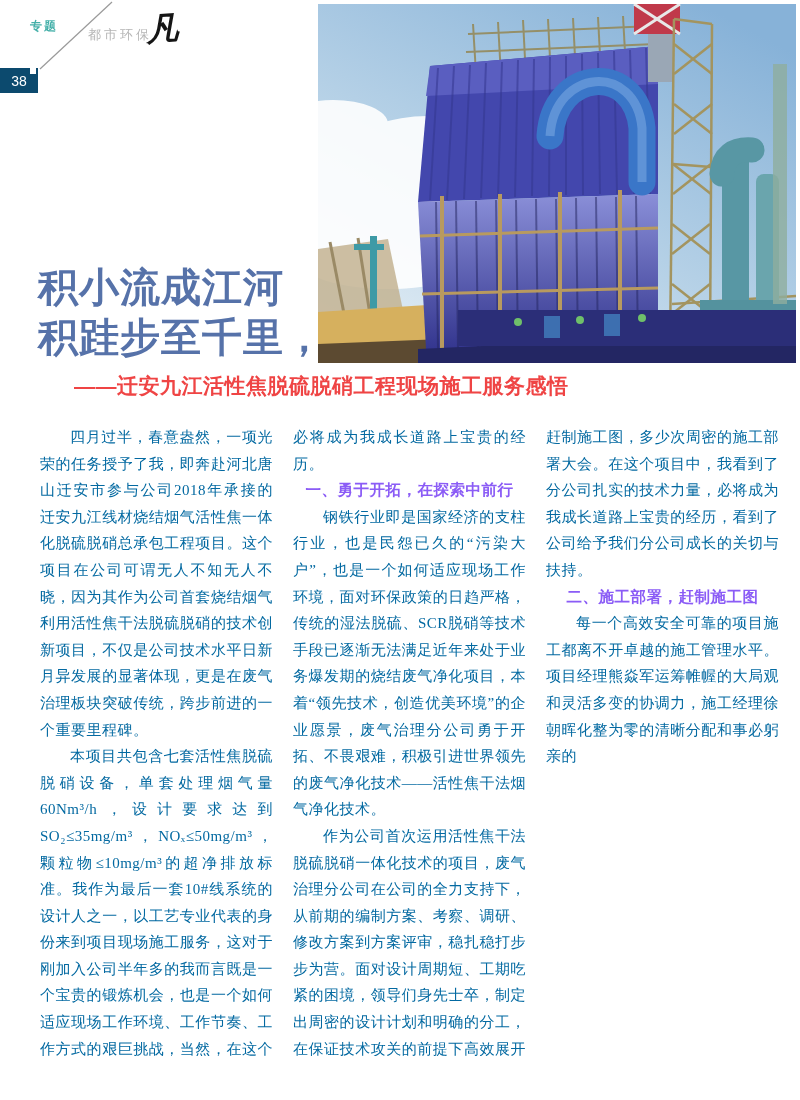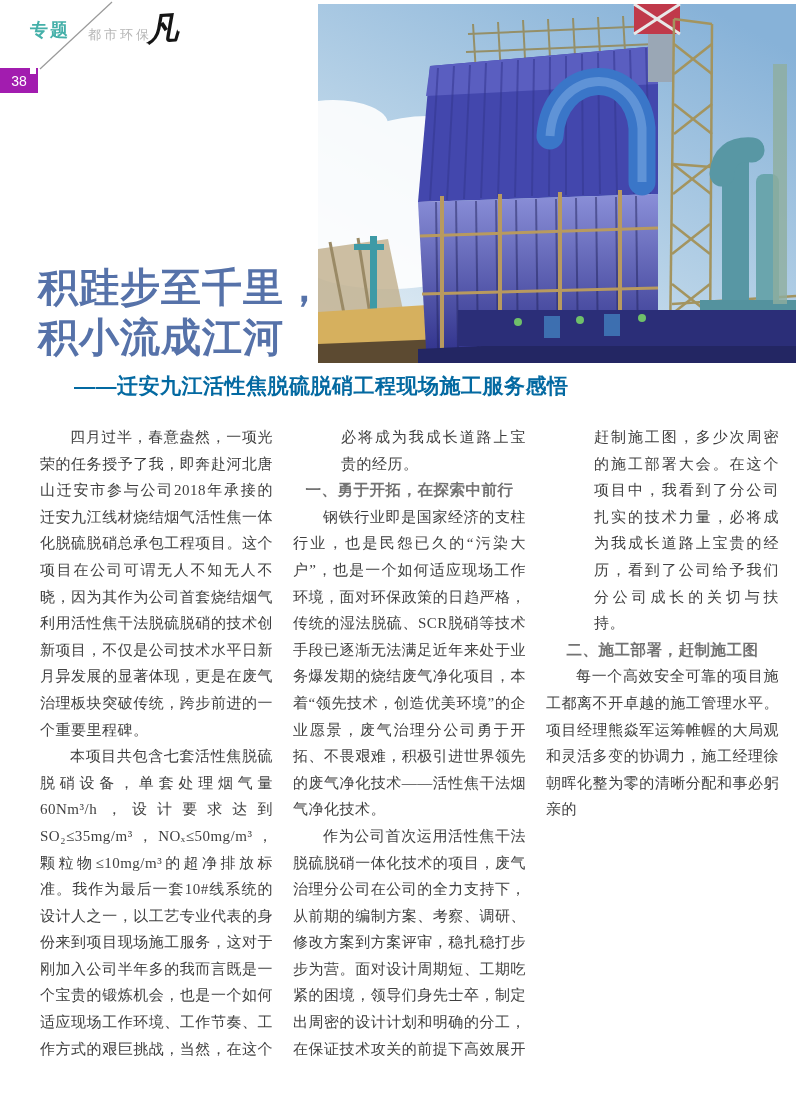--- a/index.html
+++ b/index.html
@@ -1,46 +1,46 @@
 <!DOCTYPE html>
 <html lang="zh"><head>
 <meta charset="utf-8">
 <style>
   html,body{margin:0;padding:0;background:#888;}
   .page{position:relative;width:800px;height:1100px;background:#ffffff;overflow:hidden;
         font-family:"Liberation Serif", serif;}
   
-  .section-label{position:absolute;left:30px;top:18px;font-size:18px;font-weight:bold;
+  .section-label{position:absolute;left:30px;top:18px;font-size:12px;font-weight:bold;
       color:#3fae a8;color:#45b0a9;font-family:"Liberation Sans",sans-serif;letter-spacing:2px;}
   .brand{position:absolute;left:88px;top:26px;font-size:13px;color:#b5b5b5;
       letter-spacing:3px;font-family:"Liberation Sans",sans-serif;}
   .brand-glyph{position:absolute;left:146px;top:8px;font-size:32px;color:#151515;
       font-style:italic;font-weight:bold;transform:rotate(-4deg);}
   .hdr-line{position:absolute;left:0;top:0;width:140px;height:100px;pointer-events:none;}
-  .pageno{position:absolute;left:0;top:68px;width:38px;height:25px;background:#a21caf;
+  .pageno{position:absolute;left:0;top:68px;width:38px;height:25px;background:#0c4a6e;
       color:#ffffff;font-family:"Liberation Sans",sans-serif;font-size:14px;
       display:flex;align-items:center;justify-content:center;}
   .pageno-notch{position:absolute;left:30px;top:68px;width:6px;height:6px;background:#ffffff;}
   
   .photo{position:absolute;left:318px;top:4px;width:478px;height:359px;overflow:hidden;}
   .photo svg{display:block;width:100%;height:100%;}
   
   .title{position:absolute;left:38px;top:262px;font-family:"Liberation Sans",sans-serif;
       font-weight:bold;font-size:40px;line-height:50px;color:#5672a9;letter-spacing:1px;}
   .subtitle{position:absolute;left:74px;top:372px;font-family:"Liberation Sans",sans-serif;
-      font-weight:bold;font-size:21px;color:#0369a1;letter-spacing:0.5px;white-space:nowrap;}
+      font-weight:bold;font-size:21px;color:#ef4444;letter-spacing:0.5px;white-space:nowrap;}
   
   .columns{position:absolute;left:40px;top:424px;width:740px;height:632px;
       display:flex;gap:20px;overflow:hidden;}
   .col{width:233px;height:632px;overflow:hidden;}
   .col p{margin:0;font-size:15px;line-height:26.6px;letter-spacing:0.5px;
-      text-align:justify;color:#404040;text-indent:2em;}
-  .col p.no-indent{text-indent:0;margin-left:48px;}
+      text-align:justify;color:#0369a1;text-indent:2em;}
+  .col p.no-indent{text-indent:0;}
   .col h3{margin:0;font-size:15.5px;line-height:26.6px;text-align:center;
-      font-family:"Liberation Sans",sans-serif;font-weight:bold;color:#737373;letter-spacing:0.5px;}
+      font-family:"Liberation Sans",sans-serif;font-weight:bold;color:#8b5cf6;letter-spacing:0.5px;}
 </style>
 </head>
 <body>
 
 <div class="page">
 
   <svg class="hdr-line" viewBox="0 0 140 100">
     <line x1="112" y1="2" x2="40" y2="69" stroke="#9a9a9a" stroke-width="1.2"></line>
   </svg>
   <div class="section-label">专题</div>
@@ -187,22 +187,22 @@
         <circle cx="200" cy="318" r="4" fill="#6fc06a"></circle>
         <circle cx="262" cy="316" r="4" fill="#6fc06a"></circle>
         <circle cx="324" cy="314" r="4" fill="#6fc06a"></circle>
         <rect x="226" y="312" width="16" height="22" fill="#3d6fb0"></rect>
         <rect x="286" y="310" width="16" height="22" fill="#3d6fb0"></rect>
       </g>
     </svg>
   </div>
 
   <div class="title">
+    <div>积小流成江河</div>
     <div>积跬步至千里，</div>
-    <div>积小流成江河</div>
   </div>
   <div class="subtitle">——迁安九江活性焦脱硫脱硝工程现场施工服务感悟</div>
 
   <div class="columns">
     <div class="col">
       <p>四月过半，春意盎然，一项光荣的任务授予了我，即奔赴河北唐山迁安市参与公司2018年承接的迁安九江线材烧结烟气活性焦一体化脱硫脱硝总承包工程项目。这个项目在公司可谓无人不知无人不晓，因为其作为公司首套烧结烟气利用活性焦干法脱硫脱硝的技术创新项目，不仅是公司技术水平日新月异发展的显著体现，更是在废气治理板块突破传统，跨步前进的一个重要里程碑。</p>
       <p>本项目共包含七套活性焦脱硫脱硝设备，单套处理烟气量60Nm³/h，设计要求达到SO₂≤35mg/m³，NOₓ≤50mg/m³，颗粒物≤10mg/m³的超净排放标准。我作为最后一套10#线系统的设计人之一，以工艺专业代表的身份来到项目现场施工服务，这对于刚加入公司半年多的我而言既是一个宝贵的锻炼机会，也是一个如何适应现场工作环境、工作节奏、工作方式的艰巨挑战，当然，在这个过程中能全面直观地了解各个工艺原理，亲身经历各类施工流程，积极参与调试问题攻关，这些都</p>
     </div>
     <div class="col">
       <p class="no-indent">必将成为我成长道路上宝贵的经历。</p>

